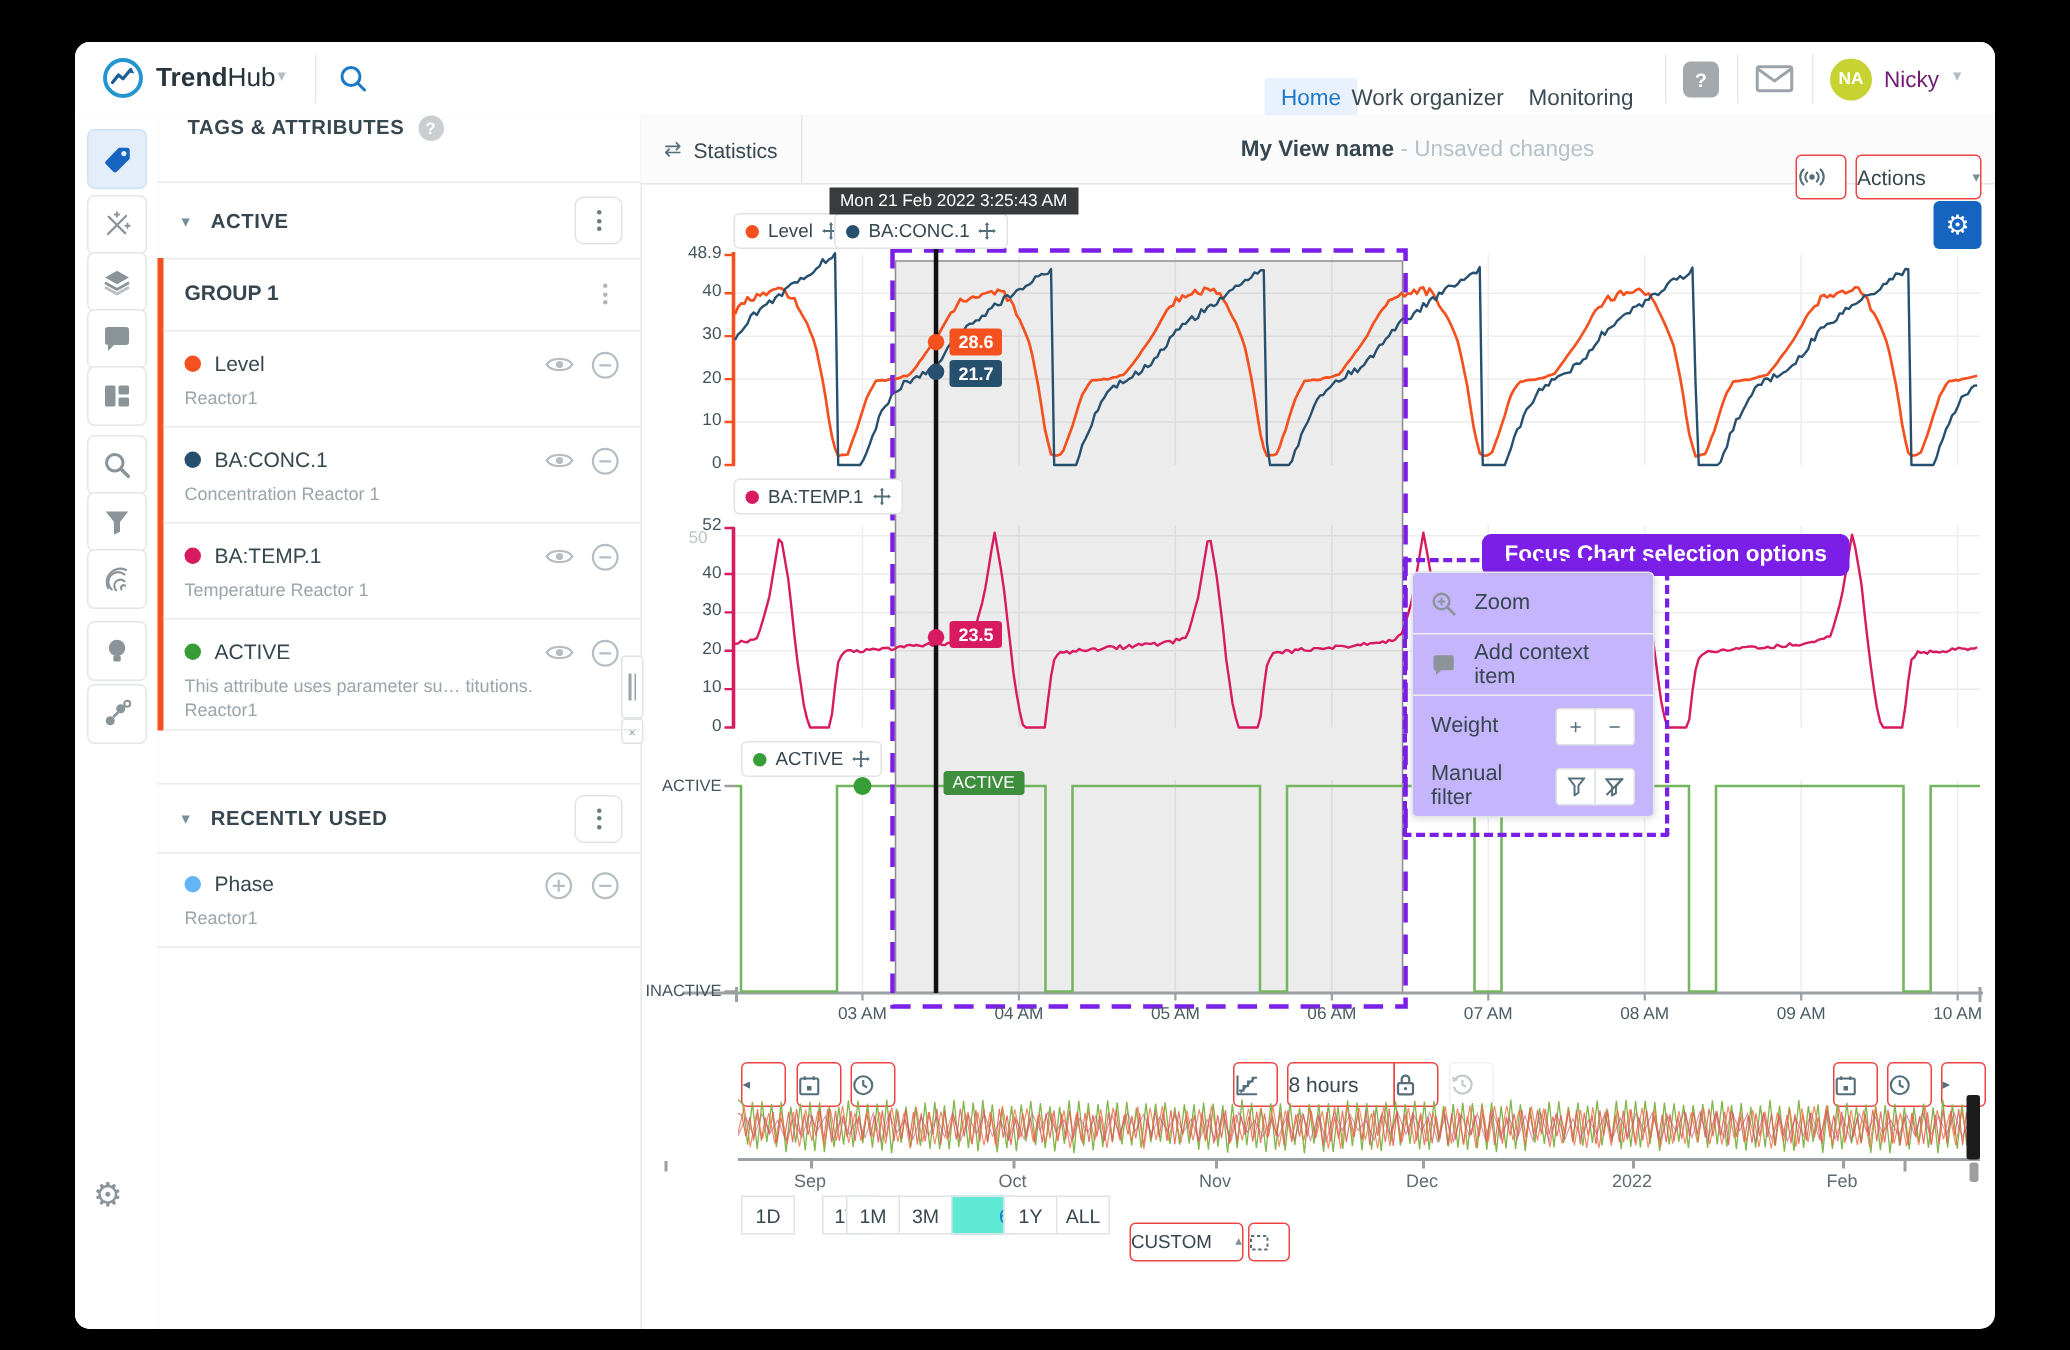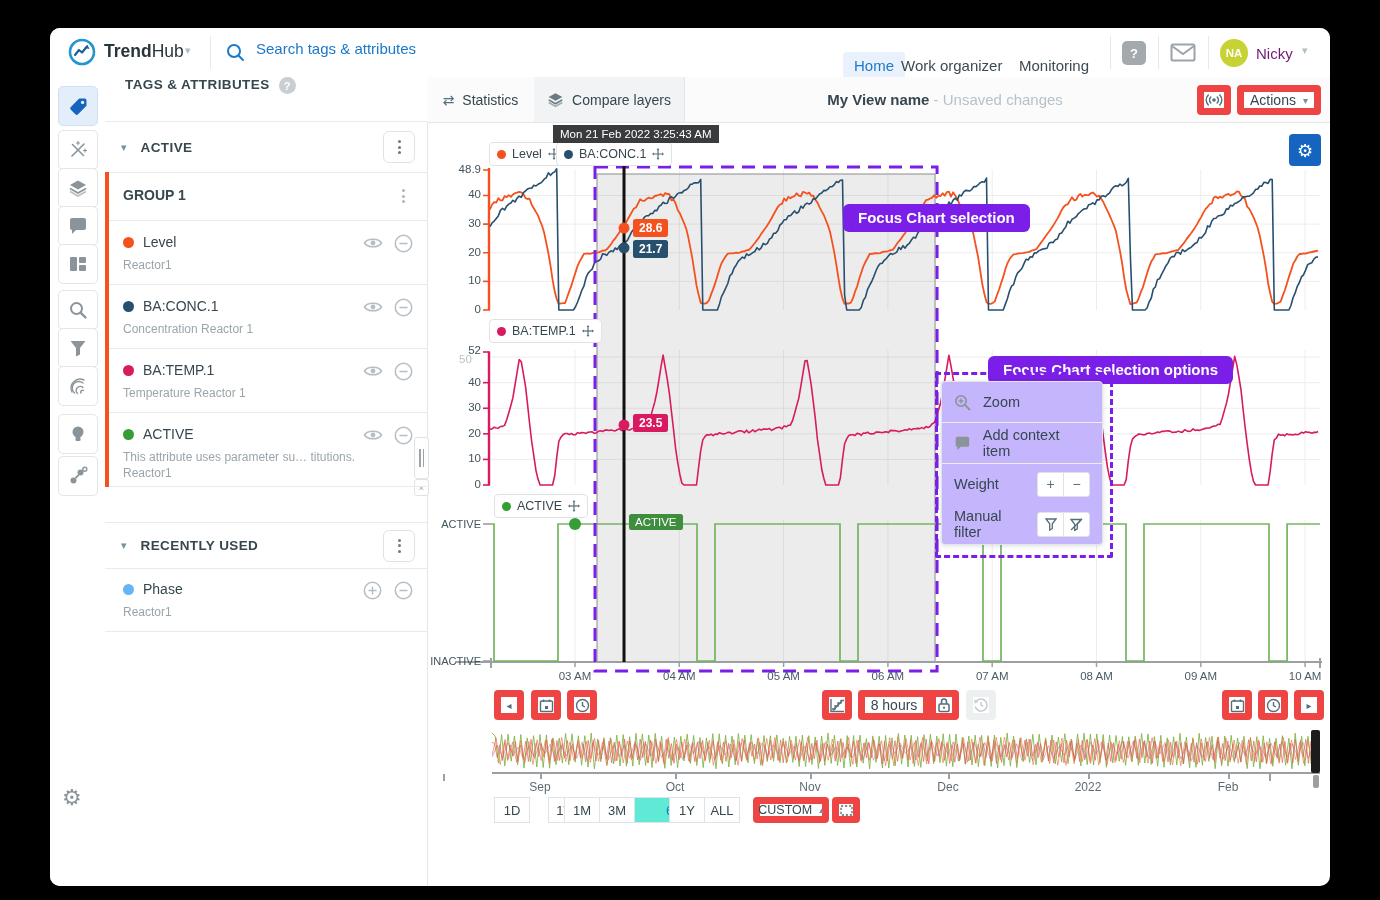--- a/index.html
+++ b/index.html
@@ -26,21 +26,21 @@
   .sectitle{font-size:13.5px;font-weight:bold;color:#37474f;letter-spacing:.4px;}
   .kebabbtn{position:absolute;right:12px;width:30px;height:30px;border:1px solid #dfe3e6;border-radius:6px;background:#fff;display:flex;align-items:center;justify-content:center;cursor:pointer;}
   .kdots{display:flex;flex-direction:column;gap:2.5px;}
   .kdots i{width:3px;height:3px;border-radius:50%;background:#6b7a83;}
   .item-dot{width:11px;height:11px;border-radius:50%;display:inline-block;margin-right:9px;flex:0 0 auto;}
   .iname{font-size:14px;color:#37474f;}
   .idesc{font-size:12px;color:#9aa5ab;margin-top:3px;}
   
   #vtoolbar{position:absolute;left:377px;top:49px;width:903px;height:45px;background:#fbfbfc;border-bottom:1px solid #e4e7ea;}
   .tseg{position:absolute;top:0;height:45px;display:flex;align-items:center;justify-content:center;gap:8px;border-right:1px solid #e4e7ea;font-size:14px;color:#37474f;cursor:pointer;}
-  .btn{background:#fff;border:7px solid #ef4444;border-radius:4px;display:flex;align-items:center;justify-content:center;color:#546e7a;cursor:pointer;box-sizing:border-box;}
+  .btn{background:#fff;border:1px solid #ef4444;border-radius:4px;display:flex;align-items:center;justify-content:space-between;color:#546e7a;cursor:pointer;box-sizing:border-box;margin-top:18px;}
   
   .chip{position:absolute;height:22px;background:#fff;border:1px solid #e0e3e6;border-radius:4px;display:flex;align-items:center;gap:6px;padding:0 7px;font-size:12.5px;color:#37474f;z-index:3;cursor:pointer;}
   .chip .dot{width:9px;height:9px;border-radius:50%;}
   .badge{position:absolute;color:#fff;font-size:12px;font-weight:bold;padding:2px 6px;border-radius:2.5px;z-index:4;}
   .pill{position:absolute;background:#7B1FE8;color:#fff;font-weight:bold;font-size:15px;height:28px;line-height:28px;padding:0 15px;border-radius:6px;z-index:7;}
   #cursor-tooltip{position:absolute;left:503px;top:97px;background:#3a3b3d;color:#fff;font-size:11.5px;padding:3px 7px;z-index:6;}
   .ylab{position:absolute;width:48px;text-align:right;font-size:11.5px;color:#43535c;z-index:2;}
   .xlab{position:absolute;width:60px;text-align:center;font-size:11.5px;color:#4a5b64;z-index:2;}
   #sel-menu{position:absolute;left:891px;top:353px;width:160px;background:#c4b5fd;border:1px solid #e3e6e8;border-radius:4px;box-shadow:0 1px 5px rgba(0,0,0,.13);z-index:8;}
   .menurow{height:40px;display:flex;align-items:center;padding:0 12px;gap:12px;font-size:14.5px;color:#37474f;cursor:pointer;}
@@ -66,21 +66,20 @@
     </svg>
     <div class="abs" style="left:54px;top:13px;font-size:17.5px;color:#29353c">
       <span style="font-weight:800">Trend</span><span style="font-weight:400">Hub</span>
     </div>
     <span class="abs glyph" style="left:135px;top:16px;color:#b0bec5;font-size:11px">▾</span>
     <div class="hdiv" style="left:160px"></div>
     <svg class="abs" style="left:176px;top:15px" width="19" height="19" viewBox="0 0 19 19">
       <circle cx="8" cy="8" r="6" fill="none" stroke="#1b79c9" stroke-width="2"></circle>
       <line x1="12.5" y1="12.5" x2="17" y2="17" stroke="#1b79c9" stroke-width="2" stroke-linecap="round"></line>
     </svg>
-    <input id="search-input" class="abs" style="left: 204px; top: 11px;" placeholder="Search tags &amp; attributes">
     <div class="navitem active" style="left:793px">Home</div>
     <div class="navitem" style="left:851px">Work organizer</div>
     <div class="navitem" style="left:969px">Monitoring</div>
     <div class="hdiv" style="left:1060px"></div>
     <div class="abs" style="left:1072px;top:13px;width:24px;height:24px;background:#a3a9ad;border-radius:5px;color:#fff;font-weight:bold;font-size:13px;display:flex;align-items:center;justify-content:center;cursor:pointer">?</div>
     <div class="hdiv" style="left:1108px"></div>
     <svg class="abs" style="left:1120px;top:15px;cursor:pointer" width="26" height="19" viewBox="0 0 26 19">
       <rect x="1.5" y="1.5" width="23" height="16" rx="1.5" fill="none" stroke="#9aa4aa" stroke-width="2"></rect>
       <polyline points="2,3 13,11 24,3" fill="none" stroke="#9aa4aa" stroke-width="2"></polyline>
     </svg>
@@ -210,28 +209,20 @@
       <i style="width:1.5px;height:18px;background:#9aa4aa"></i>
         <i style="width:1.5px;height:18px;background:#9aa4aa"></i>
     </div>
     <div class="abs" style="left:309px;top:402px;width:13px;height:15px;background:#fff;border:1px solid #dfe3e6;border-radius:3px;color:#9aa4aa;font-size:9px;display:flex;align-items:center;justify-content:center;cursor:pointer">×</div>
   </div>
 
   <div id="vtoolbar">
     <div class="tseg" style="left:0;width:107px">
       <span class="glyph" style="color:#546e7a;font-size:14px">⇄</span>
       <span>Statistics</span>
-    </div>
-    <div class="tseg" style="left:107px;width:150px;background:#f1f3f4">
-      <svg width="17" height="17" viewBox="0 0 20 20">
-          <path d="M10,2.5 L18,7 L10,11.5 L2,7 Z" fill="#6b7a83"></path>
-          <path d="M2,10.5 L10,15 L18,10.5" fill="none" stroke="#6b7a83" stroke-width="1.8"></path>
-          <path d="M2,13.5 L10,18 L18,13.5" fill="none" stroke="#6b7a83" stroke-width="1.8" opacity=".6"></path>
-        </svg>
-      <span>Compare layers</span>
     </div>
     <div class="abs" style="left:368px;top:0;width:300px;height:45px;line-height:45px;text-align:center;font-size:15px">
       <span style="font-weight:bold;color:#37474f">My View name</span>
       <span style="color:#b6c2c9"> </span><span style="color:#b6c2c9">- Unsaved changes</span>
     </div>
     <div class="btn abs" style="left:770px;top:8px;width:34px;height:30px">
       <svg width="20" height="16" viewBox="0 0 20 16" fill="none" stroke="#546e7a" stroke-width="1.4" stroke-linecap="round">
           <circle cx="10" cy="8" r="1.8" fill="#546e7a" stroke="none"></circle>
           <path d="M6.8,5 a4.2,4.2 0 0 0 0,6"></path>
           <path d="M13.2,5 a4.2,4.2 0 0 1 0,6"></path>
@@ -374,21 +365,20 @@
     <span class="glyph" style="color:#fff;font-size:18px">⚙</span>
   </div>
 
   <div class="abs" style="left:409px;top:325px;font-size:11.5px;color:#bcc2c5;z-index:1">50</div>
 
   <div class="badge" style="left:583px;top:191px;background:#F4511E">28.6</div>
   <div class="badge" style="left:583px;top:212px;background:#27506F">21.7</div>
   <div class="badge" style="left:583px;top:386px;background:#D81B60">23.5</div>
   <div class="badge" style="left:579px;top:486px;background:#3E8E3E;font-weight:normal;font-size:11.5px">ACTIVE</div>
 
-  <div class="pill" style="left:793px;top:176px">Focus Chart selection</div>
   <div class="pill" style="left:938px;top:328px">Focus Chart selection options</div>
 
   <div class="abs" style="left:885px;top:344px;width:172px;height:180px;border:3px dashed #7B1FE8;border-radius:2px;z-index:7;pointer-events:none"></div>
 
   <div id="sel-menu">
     <div class="menurow">
       <svg width="17" height="17" viewBox="0 0 17 17">
           <circle cx="7" cy="7" r="5.2" fill="none" stroke="#8a9499" stroke-width="1.6"></circle>
           <line x1="11.2" y1="11.2" x2="15.5" y2="15.5" stroke="#8a9499" stroke-width="1.8" stroke-linecap="round"></line>
           <line x1="4.5" y1="7" x2="9.5" y2="7" stroke="#8a9499" stroke-width="1.3"></line>

